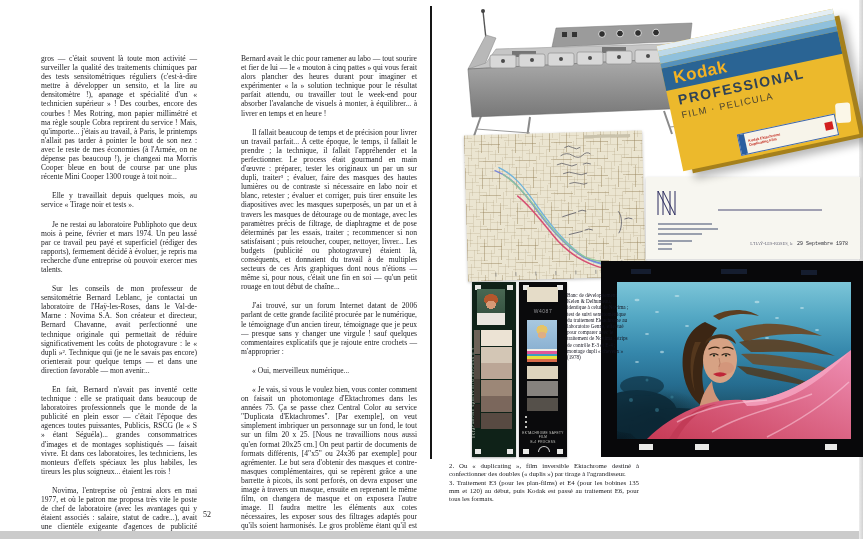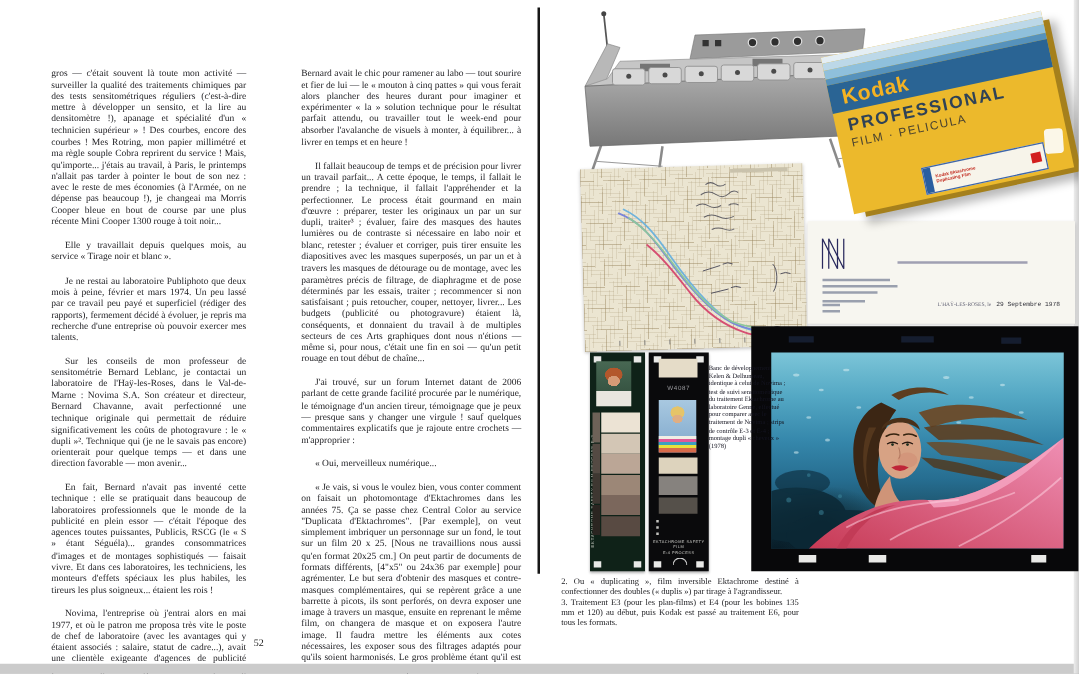--- a/index.html
+++ b/index.html
@@ -110,21 +110,21 @@
              text-align:justify;color:#1a1a1e;}
   .footnotes p{margin:0;}
 </style>
 </head>
 <body>
 
 <div class="canvas">
 
   <div class="col col1">
     <p style="text-indent:0;">gros — c'était souvent là toute mon activité — surveiller la qualité des traitements chimiques par des tests sensitométriques réguliers (c'est-à-dire mettre à développer un sensito, et la lire au densitomètre !), apanage et spécialité d'un « technicien supérieur » ! Des courbes, encore des courbes ! Mes Rotring, mon papier millimétré et ma règle souple Cobra reprirent du service ! Mais, qu'importe... j'étais au travail, à Paris, le printemps n'allait pas tarder à pointer le bout de son nez : avec le reste de mes économies (à l'Armée, on ne dépense pas beaucoup !), je changeai ma Morris Cooper bleue en bout de course par une plus récente Mini Cooper 1300 rouge à toit noir...</p>
-    <p>Elle y travaillait depuis quelques mois, au service « Tirage noir et blanc ».</p>
+    <p>Elle y travaillait depuis quelques mois, au service « Tirage noir et tests ».</p>
     <p>Je ne restai au laboratoire Publiphoto que deux mois à peine, février et mars 1974. Un peu lassé par ce travail peu payé et superficiel (rédiger des rapports), fermement décidé à évoluer, je repris ma recherche d'une entreprise où pouvoir exercer mes talents.</p>
     <p class="gap">Sur les conseils de mon professeur de sensitométrie Bernard Leblanc, je contactai un laboratoire de l'Haÿ-les-Roses, dans le Val-de-Marne : Novima S.A. Son créateur et directeur, Bernard Chavanne, avait perfectionné une technique originale qui permettait de réduire significativement les coûts de photogravure : le « dupli »². Technique qui (je ne le savais pas encore) orienterait pour quelque temps — et dans une direction favorable — mon avenir...</p>
     <p class="gap">En fait, Bernard n'avait pas inventé cette technique : elle se pratiquait dans beaucoup de laboratoires professionnels que le monde de la publicité en plein essor — c'était l'époque des agences toutes puissantes, Publicis, RSCG (le « S » étant Séguéla)... grandes consommatrices d'images et de montages sophistiqués — faisait vivre. Et dans ces laboratoires, les techniciens, les monteurs d'effets spéciaux les plus habiles, les tireurs les plus soigneux... étaient les rois !</p>
     <p>Novima, l'entreprise où j'entrai alors en mai 1977, et où le patron me proposa très vite le poste de chef de laboratoire (avec les avantages qui y étaient associés : salaire, statut de cadre...), avait une clientèle exigeante d'agences de publicité (dont RSCG), de catalogues de tourisme (Sunair), de journaux (Bayard Presse) et de photograveurs ; c'était une référence dans le montage publicitaire sur Ektachrome.</p>
   </div>
   <div class="col col2">
     <p style="text-indent:0;">Bernard avait le chic pour ramener au labo — tout sourire et fier de lui — le « mouton à cinq pattes » qui vous ferait alors plancher des heures durant pour imaginer et expérimenter « la » solution technique pour le résultat parfait attendu, ou travailler tout le week-end pour absorber l'avalanche de visuels à monter, à équilibrer... à livrer en temps et en heure !</p>
     <p class="gap">Il fallait beaucoup de temps et de précision pour livrer un travail parfait... A cette époque, le temps, il fallait le prendre ; la technique, il fallait l'appréhender et la perfectionner. Le process était gourmand en main d'œuvre : préparer, tester les originaux un par un sur dupli, traiter³ ; évaluer, faire des masques des hautes lumières ou de contraste si nécessaire en labo noir et blanc, retester ; évaluer et corriger, puis tirer ensuite les diapositives avec les masques superposés, un par un et à travers les masques de détourage ou de montage, avec les paramètres précis de filtrage, de diaphragme et de pose déterminés par les essais, traiter ; recommencer si non satisfaisant ; puis retoucher, couper, nettoyer, livrer... Les budgets (publicité ou photogravure) étaient là, conséquents, et donnaient du travail à de multiples secteurs de ces Arts graphiques dont nous n'étions — même si, pour nous, c'était une fin en soi — qu'un petit rouage en tout début de chaîne...</p>
     <p>J'ai trouvé, sur un forum Internet datant de 2006 parlant de cette grande facilité procurée par le numérique, le témoignage d'un ancien tireur, témoignage que je peux — presque sans y changer une virgule ! sauf quelques commentaires explicatifs que je rajoute entre crochets — m'approprier :</p>
     <p class="gap">« Oui, merveilleux numérique...</p>

